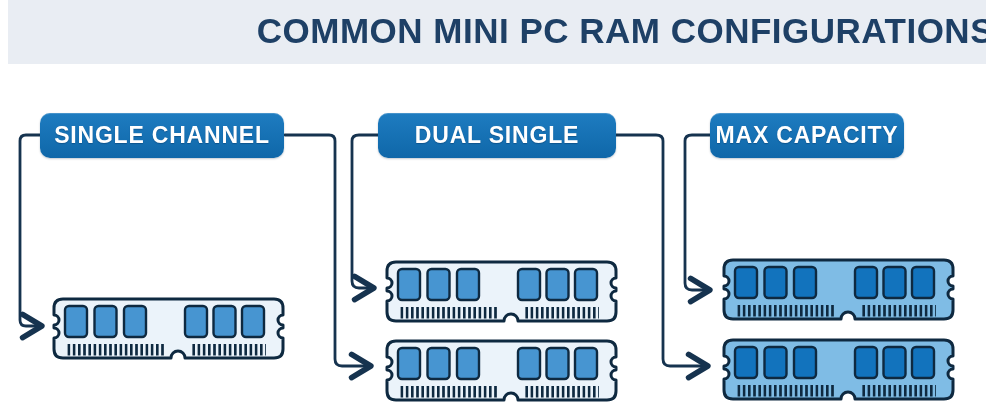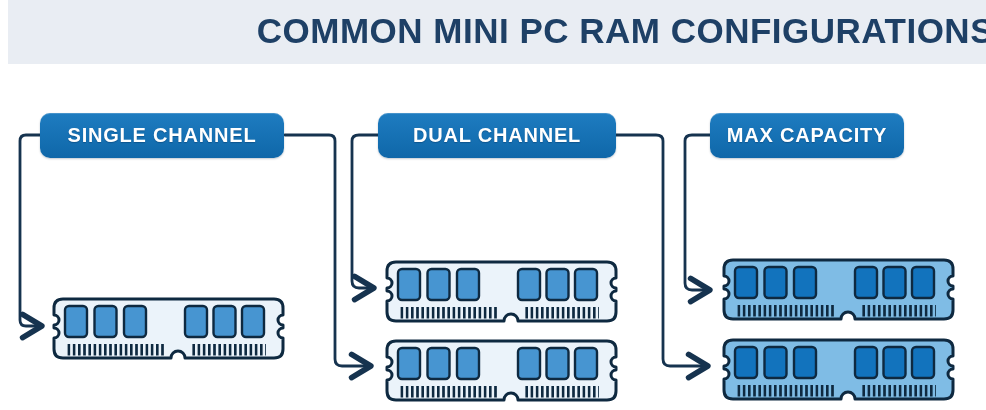--- a/index.html
+++ b/index.html
@@ -20,21 +20,21 @@
   }
   .label-box{
     position:absolute;height:45px;border-radius:10px;
     background:linear-gradient(180deg,var(--label-bg-top,#1e7cc0),var(--label-bg-bottom,#0f67a9));
     display:flex;align-items:center;justify-content:center;
     box-shadow:inset 0 1px 0 rgba(255,255,255,0.18), 0 1px 2px rgba(10,40,70,0.25);
     z-index:2;
   }
   .label-box span{
     color:var(--label-text,#fff);
-    font-size:20px;font-weight:700;letter-spacing:0.8px;white-space:nowrap;
+    font-size:23px;font-weight:700;letter-spacing:0.8px;white-space:nowrap;
     text-shadow:0 1px 1px rgba(0,40,80,0.35);
   }
   .connectors{position:absolute;left:0;top:0;z-index:1;}
   .ram{position:absolute;z-index:2;}
   .ram.light{--ram-body:var(--stick-body-light,#ebf3fa);--ram-chip:var(--chip-light,#4795d1);}
   .ram.dark{--ram-body:var(--stick-body-dark,#7fbce5);--ram-chip:var(--chip-dark,#1273bd);}
   .defs-svg{position:absolute;width:0;height:0;}
 </style>
 </head>
 <body>
@@ -78,21 +78,21 @@
       <path marker-end="url(#arrow)" d="M379 135 L359 135 Q352 135 352 141 L352 281 Q352 288 359 288 L370 288"></path>
       <path marker-end="url(#arrow)" d="M615 135 L656 135 Q663 135 663 141 L663 359 Q663 366 670 366 L704 366"></path>
       <path marker-end="url(#arrow)" d="M711 135 L692 135 Q685 135 685 141 L685 283 Q685 290 692 290 L706 290"></path>
     </g>
   </svg>
 
   <div class="label-box" style="left:40px;top:113px;width:244px">
     <span>SINGLE CHANNEL</span>
   </div>
   <div class="label-box" style="left:378px;top:113px;width:238px">
-    <span>DUAL CHANNEL</span>
+    <span>DUAL SINGLE</span>
   </div>
   <div class="label-box" style="left:710px;top:113px;width:194px">
     <span>MAX CAPACITY</span>
   </div>
 
   <svg class="ram light" style="left:52px;top:297px" width="233" height="63">
       <use href="#ram"></use>
     </svg>
 
   <svg class="ram light" style="left:385px;top:260px" width="233" height="63">

